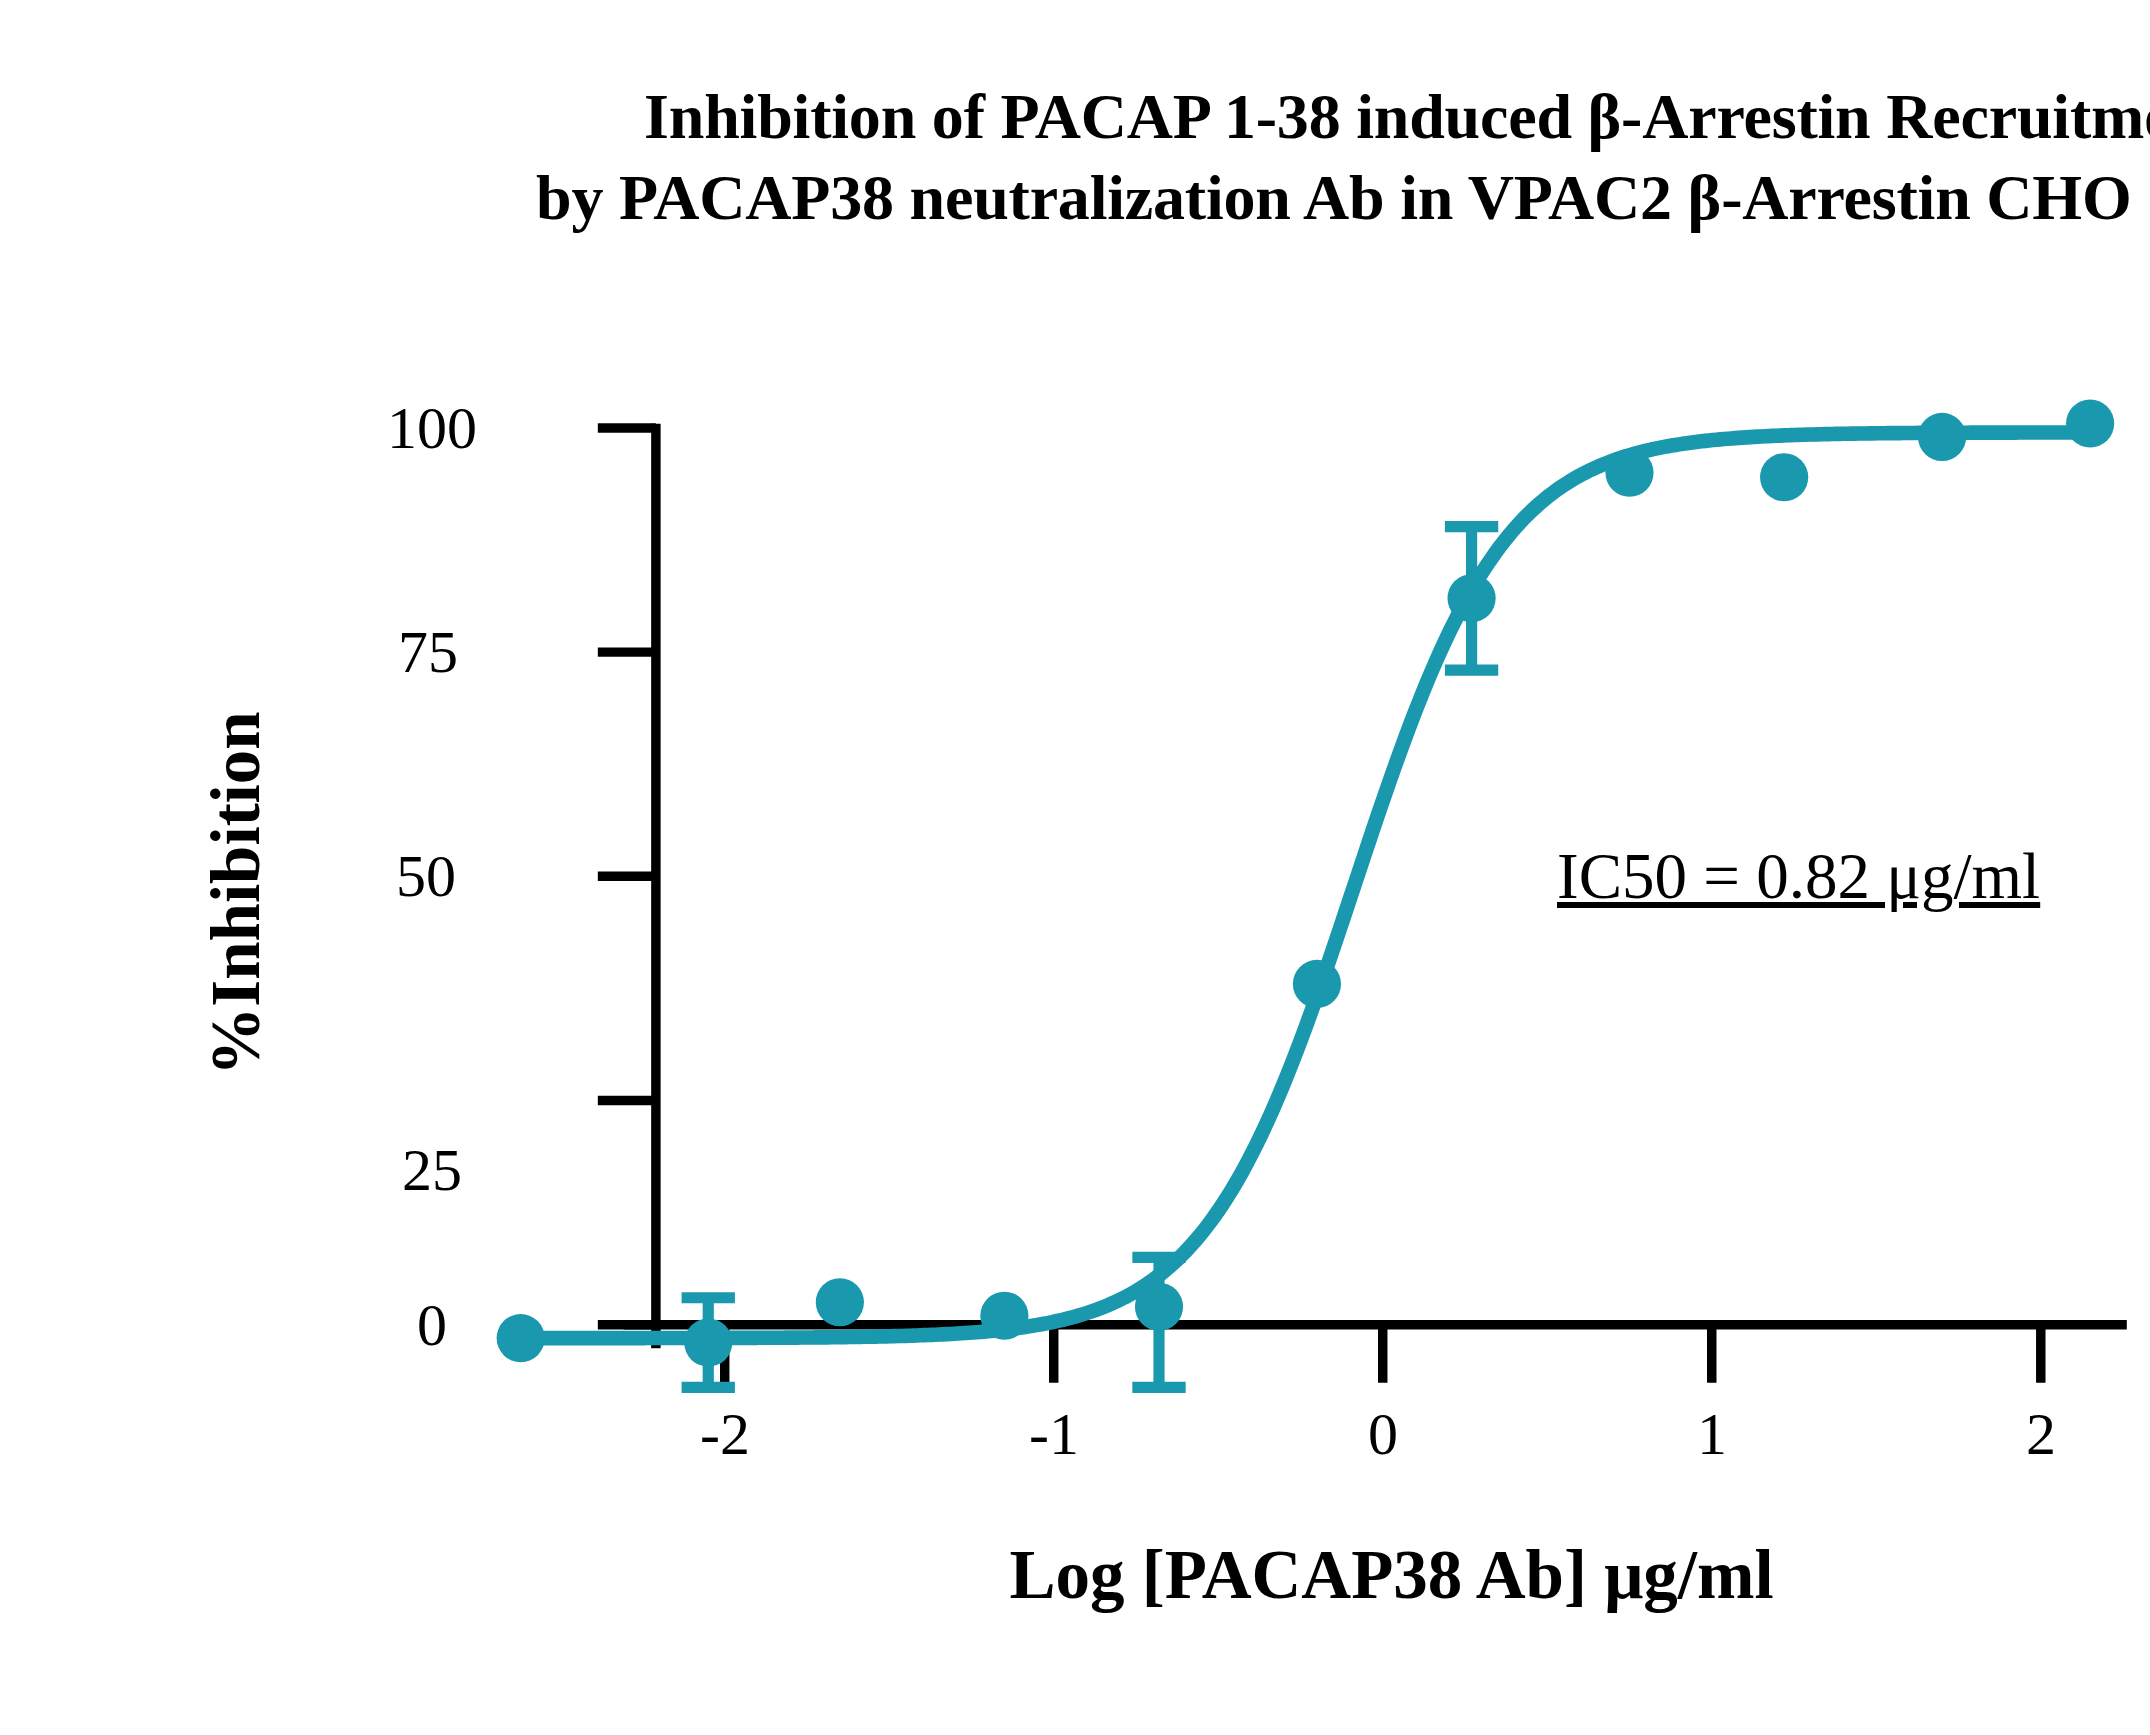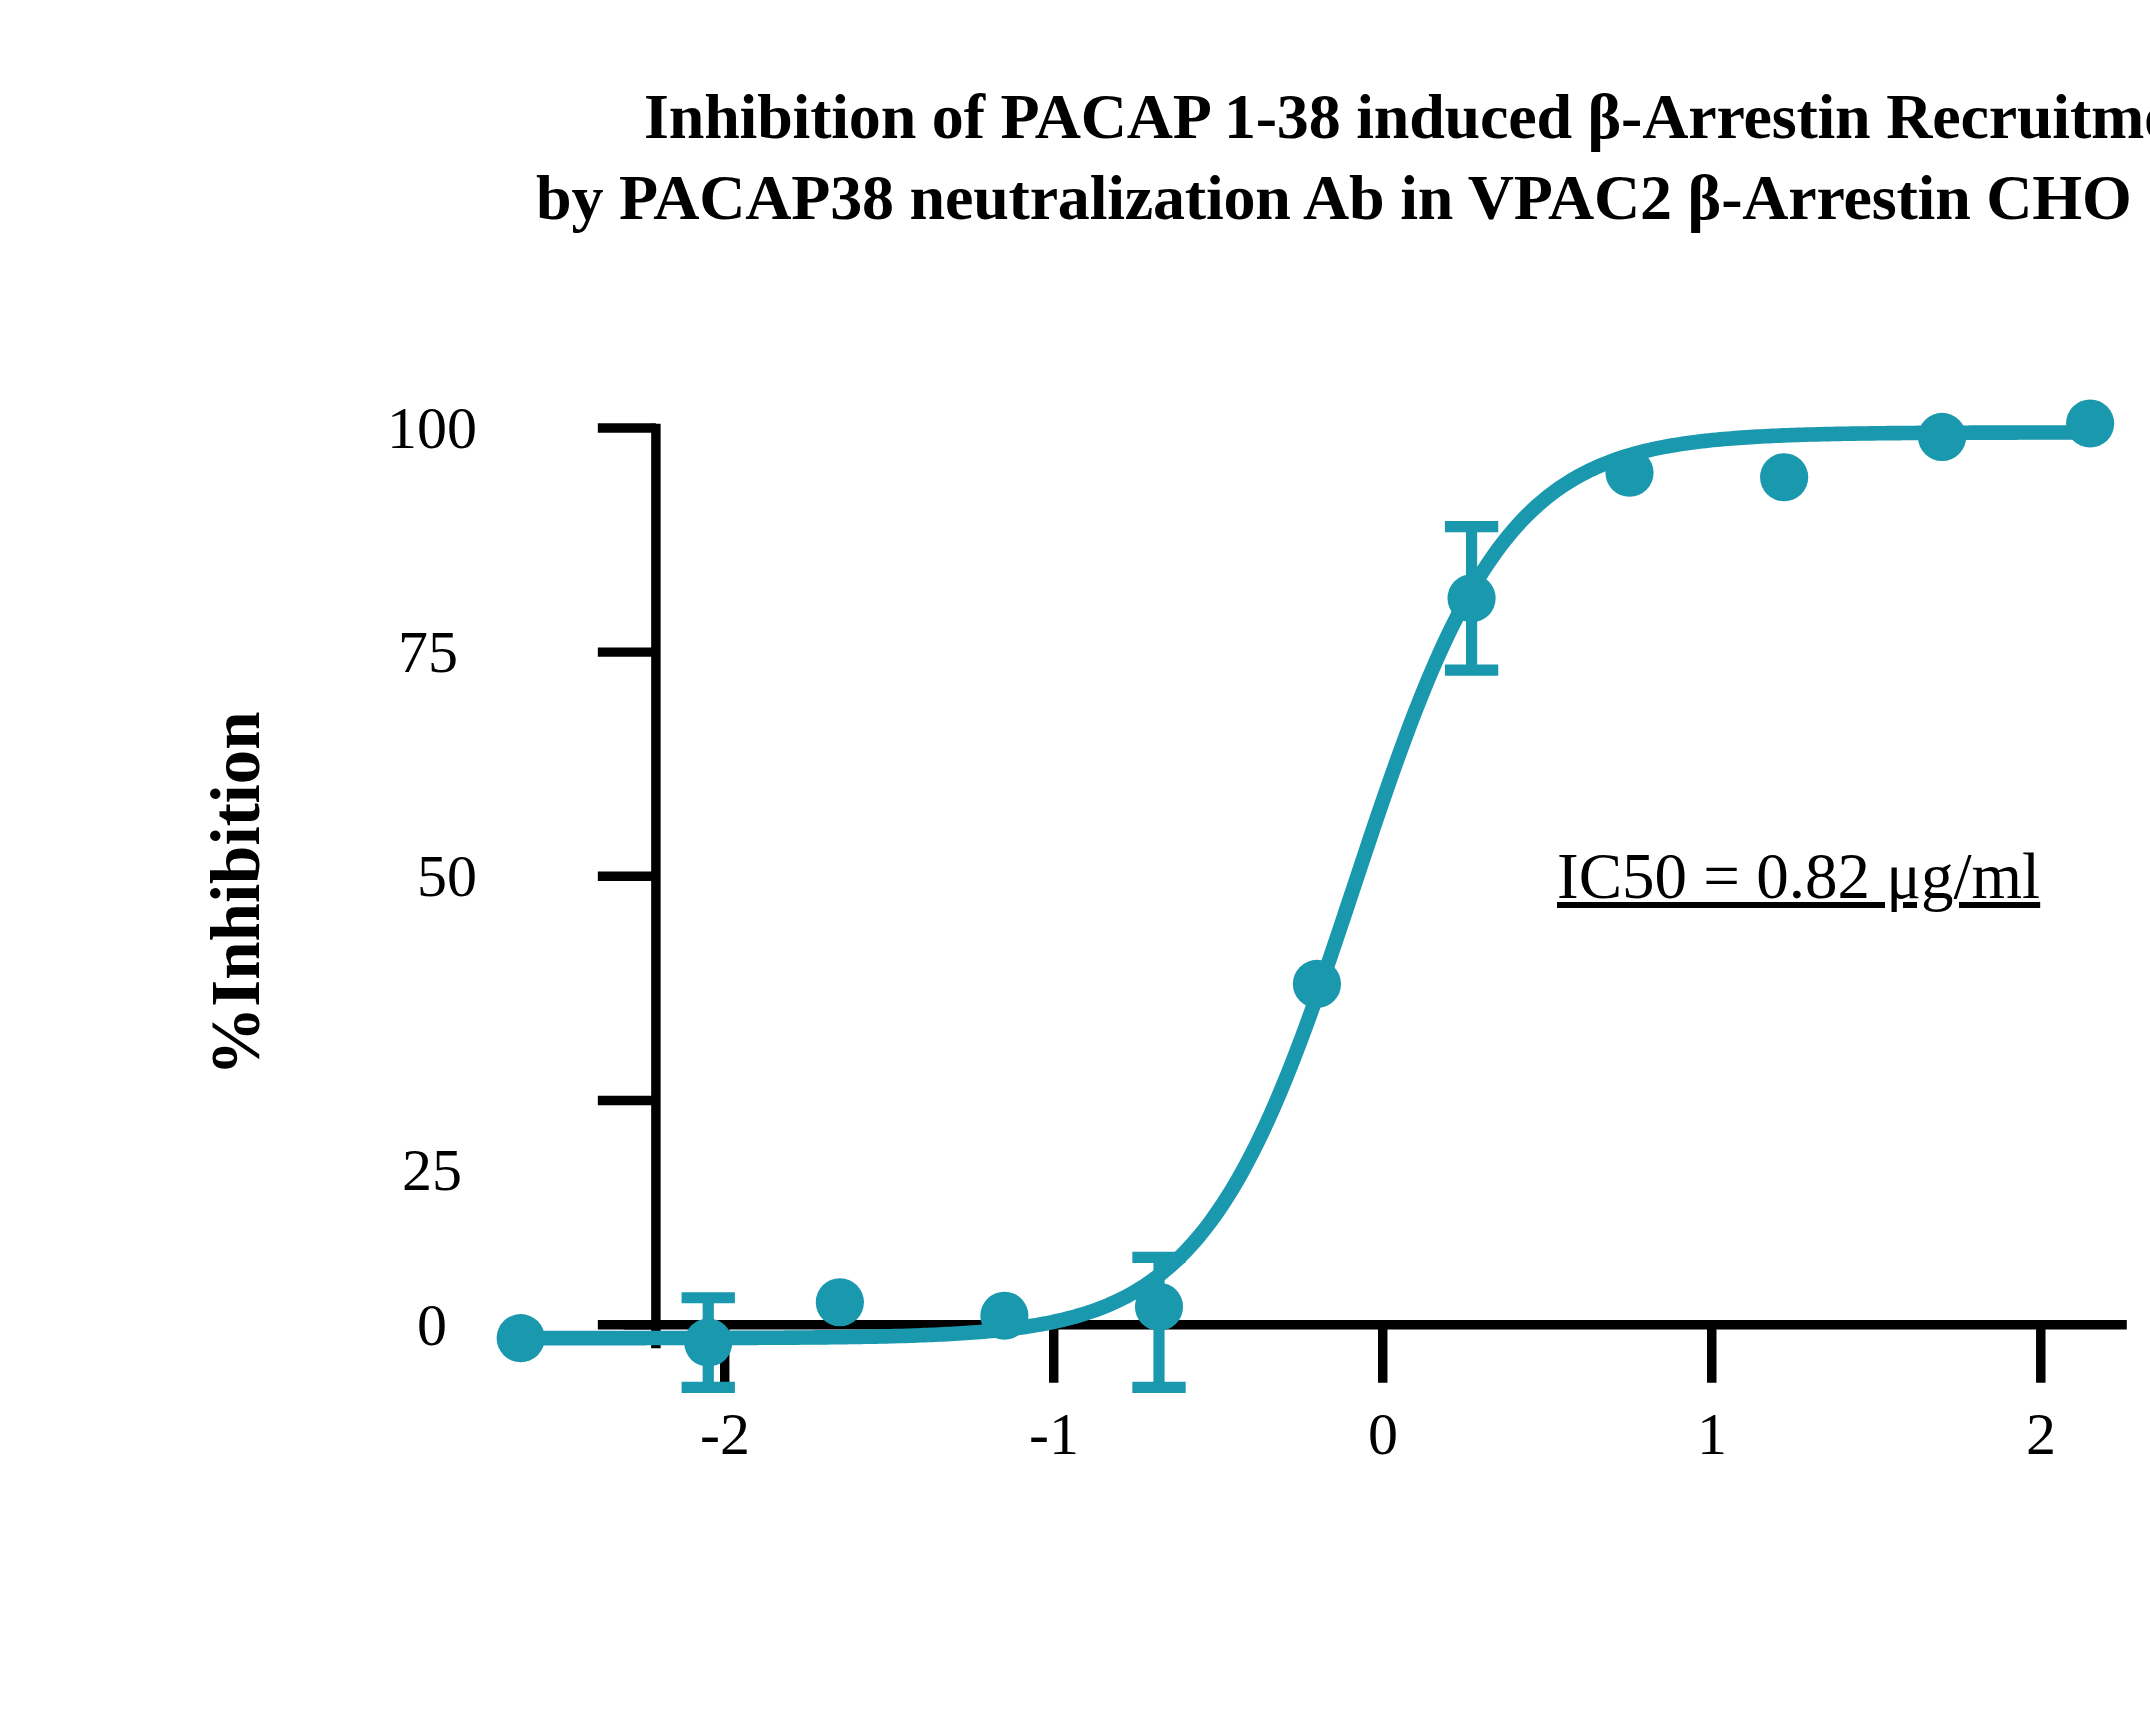--- a/index.html
+++ b/index.html
@@ -132,32 +132,33 @@
           <circle cx="3788.75" cy="1099.2499999999998" r="56" fill="#1A98AD"></circle>
           <circle cx="4148.3" cy="1109.675" r="56" fill="#1A98AD"></circle>
           <circle cx="4515.5" cy="1015.8499999999999" r="56" fill="#1A98AD"></circle>
           <circle cx="4859.75" cy="984.5749999999998" r="56" fill="#1A98AD"></circle>
         </g>
     </svg>
 
     <div id="ytick-labels">
         <div class="tick-label ytick" style="left: 301px; width: 262px; top: 1325px;">0</div>
         <div class="tick-label ytick" style="left: 301px; width: 262px; top: 1163px; margin-top: 7px;">25</div>
-        <div class="tick-label ytick" style="left: 316px; width: 262px; top: 876px;">50</div>
+        <div class="tick-label ytick" style="left: 295px; width: 262px; top: 876px;">50</div>
         <div class="tick-label ytick" style="left: 297px; width: 262px; top: 652px;">75</div>
         <div class="tick-label ytick" style="left: 301px; width: 262px; top: 428px;">100</div>
       </div>
 
     <div id="xtick-labels">
         <div class="tick-label xtick" style="left: 725px; top: 1404px;">-2</div>
         <div class="tick-label xtick" style="left: 1054px; top: 1404px;">-1</div>
         <div class="tick-label xtick" style="left: 1383px; top: 1404px;">0</div>
         <div class="tick-label xtick" style="left: 1712px; top: 1404px;">1</div>
         <div class="tick-label xtick" style="left: 2041px; top: 1404px;">2</div>
       </div>
 
     <div id="ylabel">%Inhibition</div>
+    <div id="xlabel">Log [PACAP38 Ab] μg/ml</div>
 
     <div id="ic50">IC50 = 0.82 μg/ml</div>
 
   </div>
 </div>
 
 
 </body></html>

